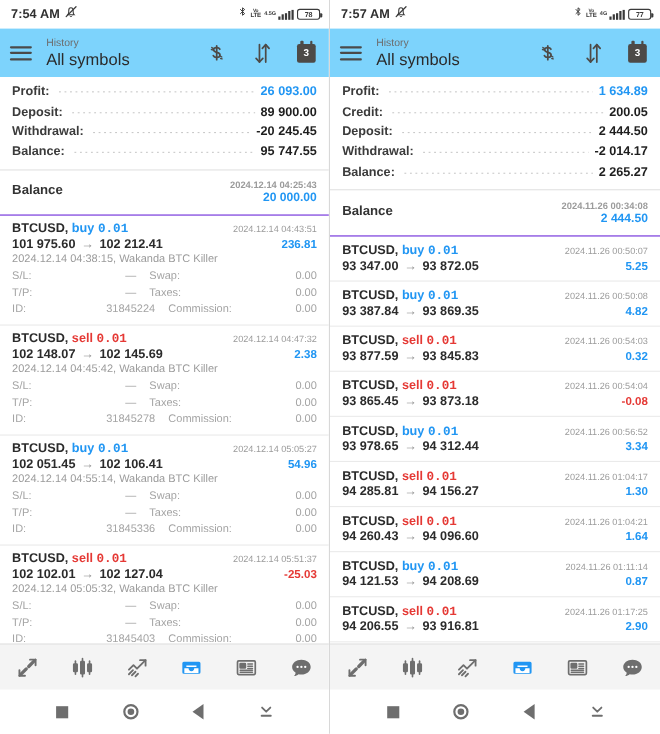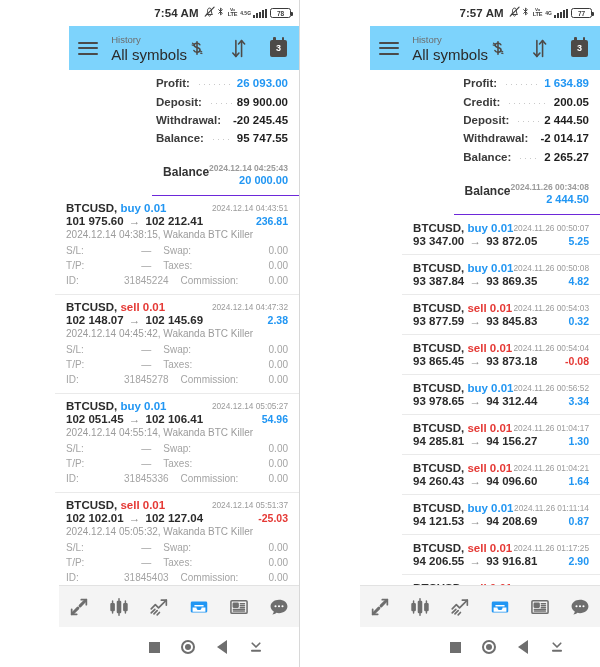--- a/index.html
+++ b/index.html
@@ -12,21 +12,20 @@
     overflow:hidden;
   }
   .panel {
     width:324px;
     height:667px;
     position:relative;
     background:#ffffff;
     display:flex;
     flex-direction:column;
     overflow:hidden;
-    align-items:flex-end;
   }
   .panel.left { border-right:1px solid #d8d8d8; }
 
   
   .statusbar {
     height:26px;
     flex:0 0 26px;
     display:flex;
     align-items:center;
     justify-content:space-between;
@@ -114,21 +113,21 @@
 
   
   .deals { flex:1 1 auto; overflow:hidden; }
   .deal { border-bottom:1px solid #eaeaea; padding:6px 11px 6px 11px; }
   .deal.compact { padding:7px 11px 7px 11px; }
   .deal-top { display:flex; justify-content:space-between; align-items:flex-start; }
   .d-sym { font-size:11.5px; font-weight:700; color:#2b2b2b; white-space:nowrap; }
   .d-sym .side { font-weight:700; }
   .side.buy { color:#2196f3; }
   .side.sell { color:#e53935; }
-  .d-sym .vol { color:#2196f3; font-weight:700; }
+  .d-sym .vol { color:#2196f3; font-weight:700;font-family:Liberation Mono, monospace; }
   .d-sym .vol.sellvol { color:#e53935; }
   .d-time { font-size:8.3px; color:#9b9b9b; line-height:12px; white-space:nowrap; text-align:right;}
   .deal-second { display:flex; justify-content:space-between; align-items:flex-start; margin-top:1px; }
   .d-prices { font-size:11.5px; font-weight:700; color:#2b2b2b; white-space:nowrap; }
   .d-prices .arrow { color:#8a8a8a; font-weight:400; padding:0 2px; }
   .d-profit { font-size:10.5px; font-weight:700; white-space:nowrap; text-align:right; }
   .d-profit.pos { color:#2196f3; }
   .d-profit.neg { color:#e53935; }
   .d-meta { font-size:10px; color:#9b9b9b; margin-top:1px; line-height:13px; }
   .d-fields { margin-top:2px; }

